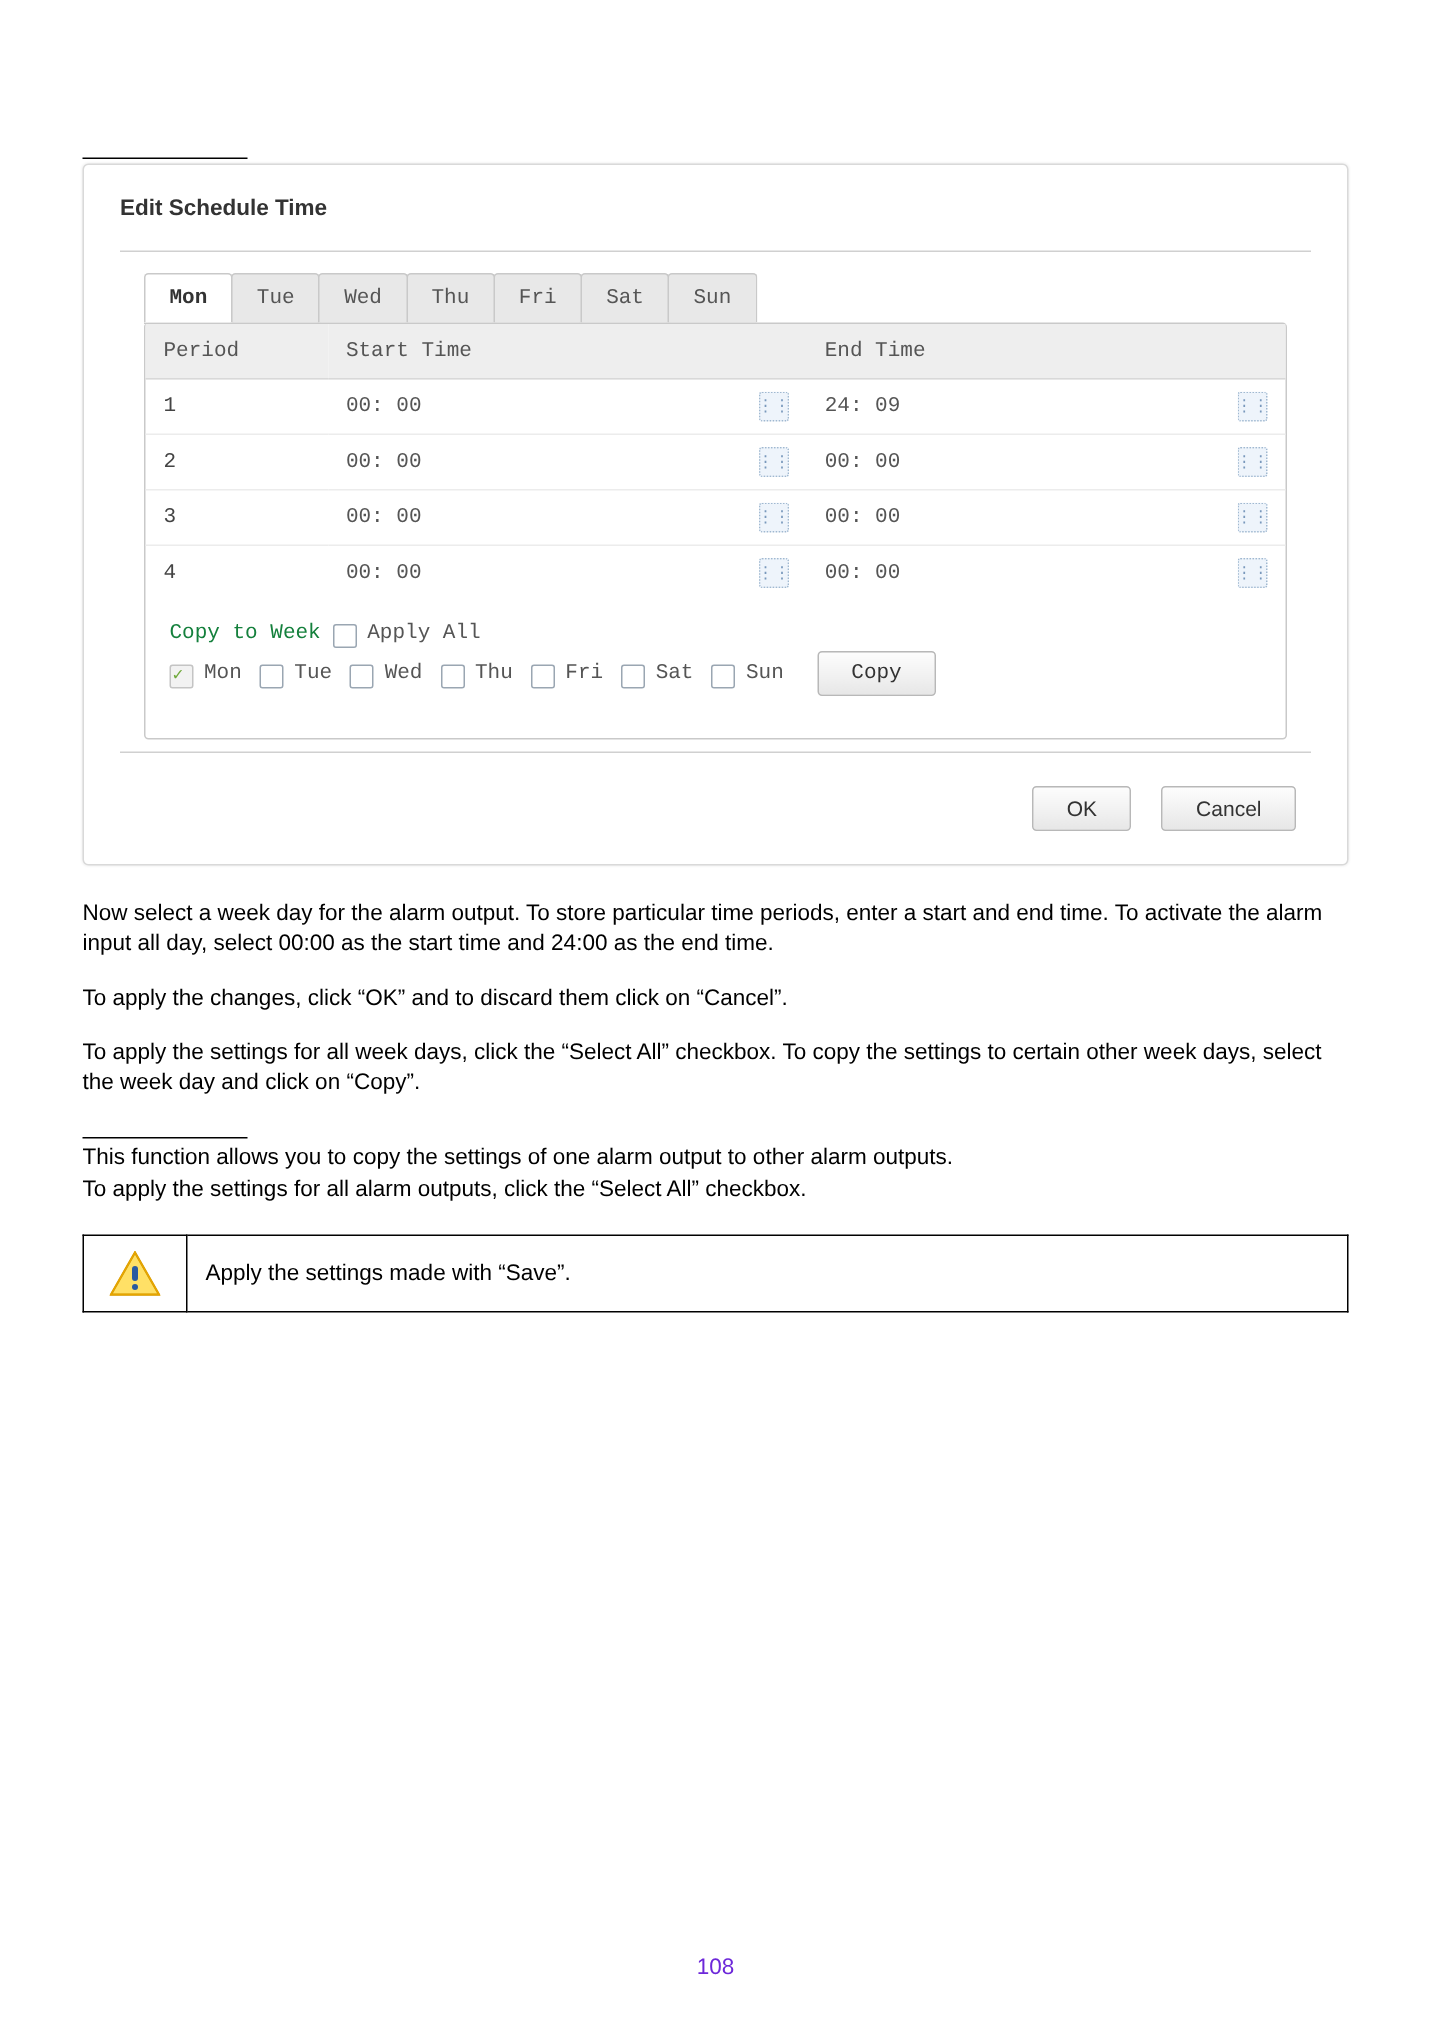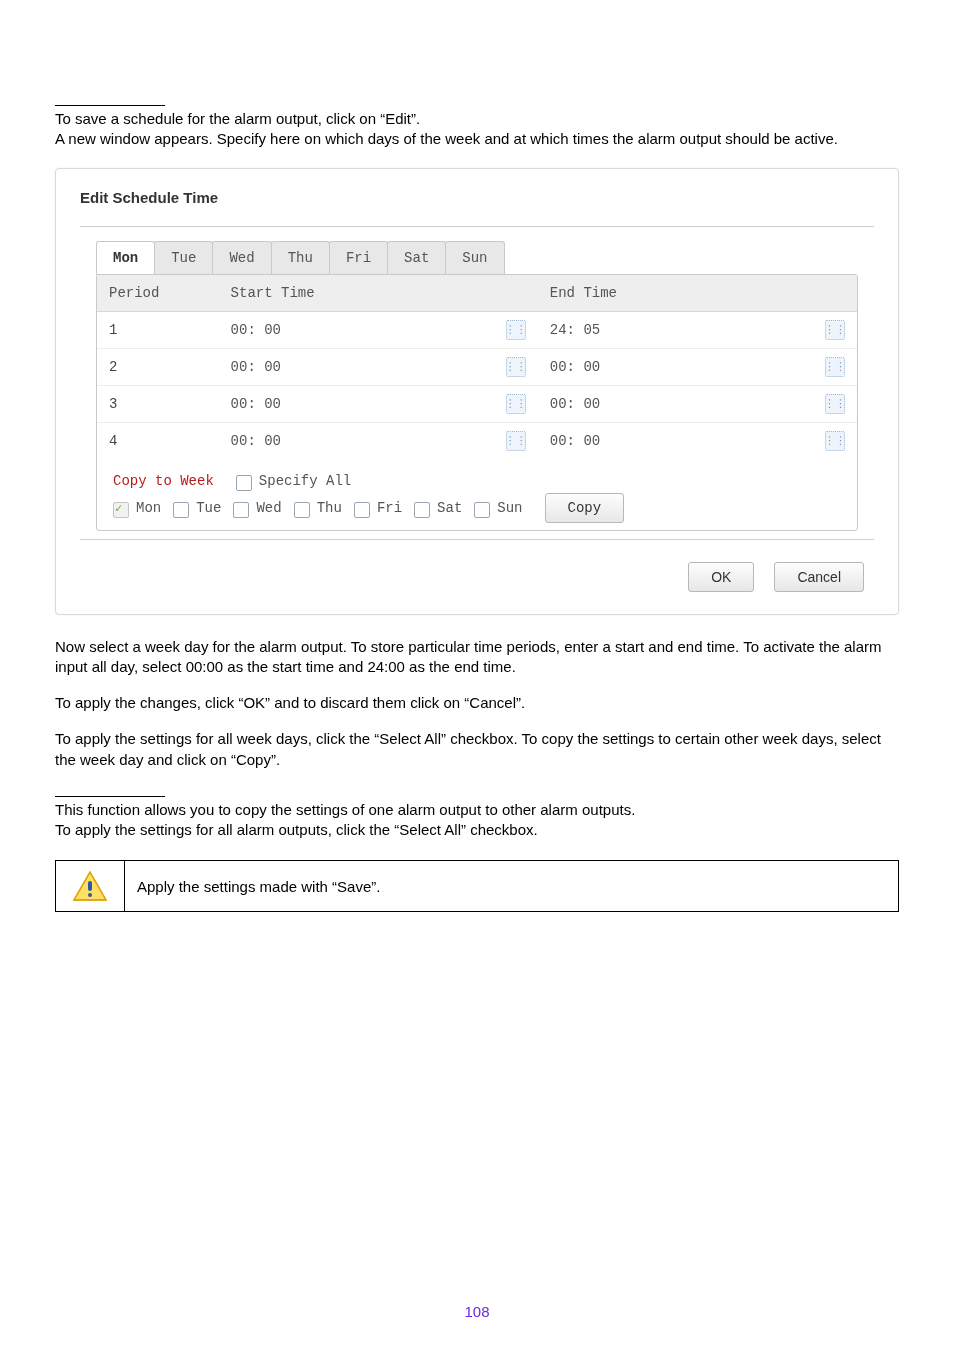--- a/index.html
+++ b/index.html
@@ -72,21 +72,21 @@
     background: #fff;
     font-weight: bold;
     color: #333;
     z-index: 2;
   }
   .tab-body {
     border: 1px solid #c9c9c9;
     border-radius: 3px;
     background: #fff;
     margin: 0 16px;
-    padding-bottom: 5px;
+    padding-bottom: 26px;
   }
   .stable {
     width: 100%;
     border-collapse: collapse;
     font-size: 14px;
     color: #444;
   }
   .stable th {
     text-align: left;
     font-weight: normal;
@@ -122,21 +122,21 @@
   }
   .copy-row {
     margin: 14px 16px 2px 16px;
     font-size: 14px;
     color: #444;
     display: flex;
     flex-wrap: wrap;
     align-items: center;
     gap: 4px 6px;
   }
-  .ctw-label { color: #b91c1c; margin-right: 16px; }
+  .ctw-label { color: #15803d; margin-right: 2px; }
   .cb {
     width: 14px; height: 14px;
     display: inline-block;
     border: 1px solid #9aa6b2;
     background: #fff;
     border-radius: 2px;
     position: relative;
     top: 2px;
     margin-right: 1px;
   }
@@ -203,24 +203,20 @@
     font-size: 15px;
     color: #6d28d9;
   }
 </style>
 </head>
 <body>
 
 <div class="page">
 
   <div class="hr-short"></div>
-  <div class="intro-text">
-    <p>To save a schedule for the alarm output, click on “Edit”.</p>
-    <p>A new window appears. Specify here on which days of the week and at which times the alarm output should be active.</p>
-  </div>
 
   <div class="dialog">
     <div class="dialog-title">Edit Schedule Time</div>
 
     <div class="inner-box">
       <div class="tabs">
         <div class="tab active">Mon</div>
         <div class="tab">Tue</div>
         <div class="tab">Wed</div>
         <div class="tab">Thu</div>
@@ -242,21 +238,21 @@
               <tr>
                 <td>1</td>
                 <td>
                   <div class="time-cell">
                     <span class="time-val">00: 00</span>
                     <span class="spin-icon">⋮⋮</span>
                   </div>
                 </td>
                 <td>
                   <div class="time-cell">
-                    <span class="time-val">24: 05</span>
+                    <span class="time-val">24: 09</span>
                     <span class="spin-icon">⋮⋮</span>
                   </div>
                 </td>
               </tr>
               <tr>
                 <td>2</td>
                 <td>
                   <div class="time-cell">
                     <span class="time-val">00: 00</span>
                     <span class="spin-icon">⋮⋮</span>
@@ -298,21 +294,21 @@
                     <span class="spin-icon">⋮⋮</span>
                   </div>
                 </td>
               </tr>
             </tbody>
         </table>
 
         <div class="copy-row">
           <span class="ctw-label">Copy to Week</span>
           <span class="cb"></span>
-          <span class="day-lbl">Specify All</span>
+          <span class="day-lbl">Apply All</span>
         </div>
         <div class="copy-row" style="margin-top:4px;">
           <span class="cb checked disabled"></span>
           <span class="day-lbl">Mon</span>
           <span class="cb"></span>
           <span class="day-lbl">Tue</span>
           <span class="cb"></span>
           <span class="day-lbl">Wed</span>
           <span class="cb"></span>
           <span class="day-lbl">Thu</span>

